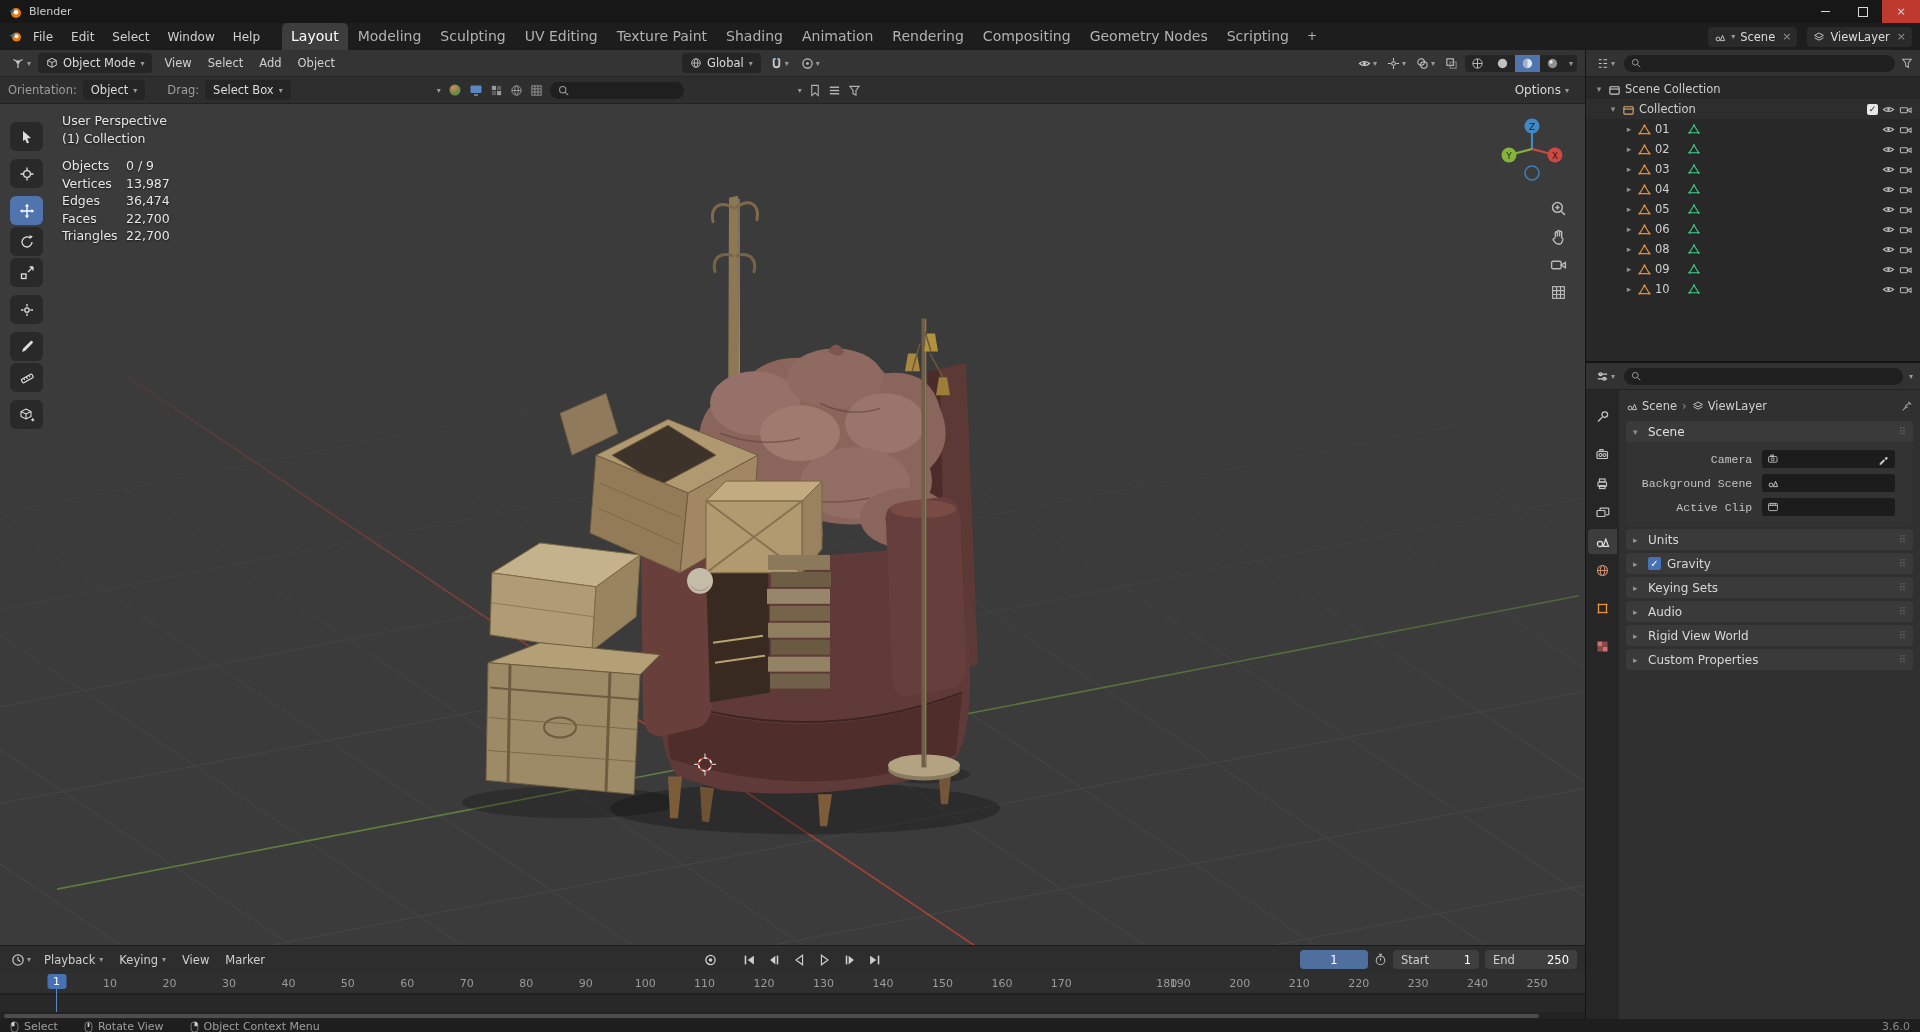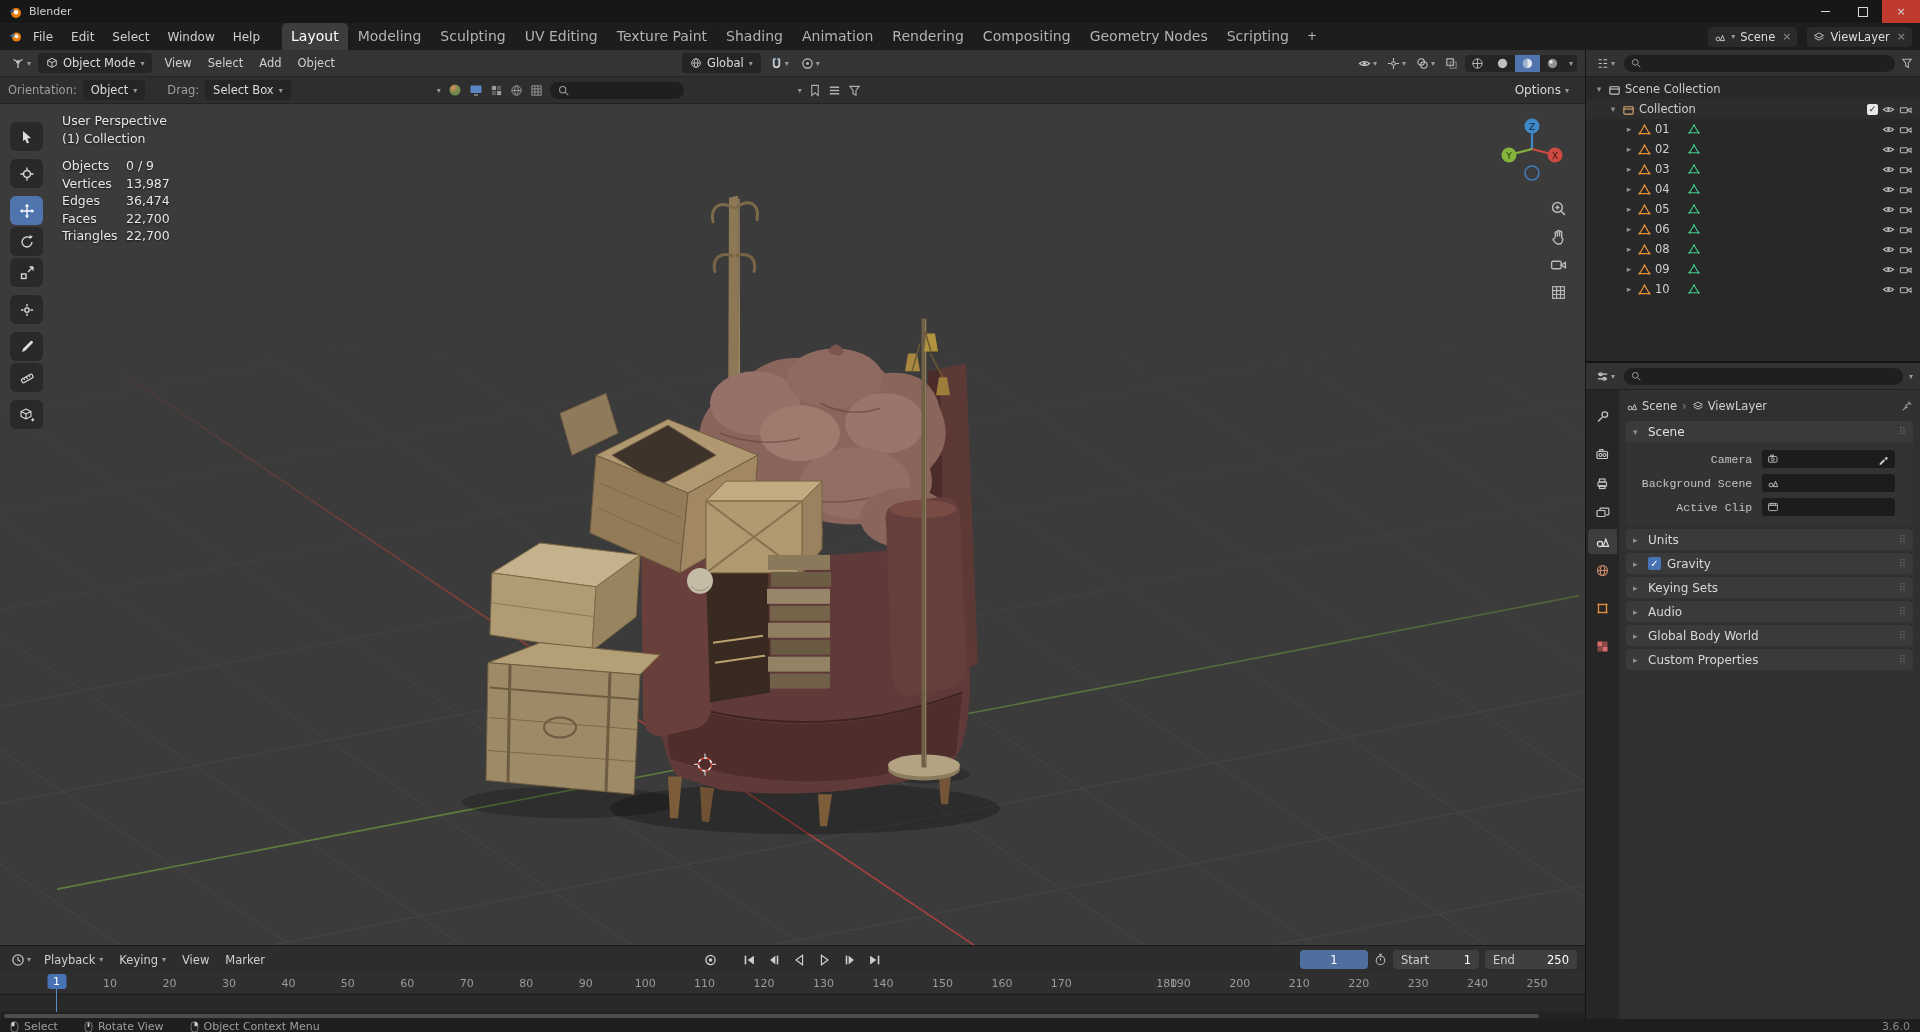--- a/index.html
+++ b/index.html
@@ -1283,21 +1283,21 @@
                 <div class="prop-collapsed">
                   <span class="sec-caret">▸</span>
 
                   <span>Audio</span>
                   <span class="drag-dots">⠿</span>
                 </div>
 
                 <div class="prop-collapsed">
                   <span class="sec-caret">▸</span>
 
-                  <span>Global Body World</span>
+                  <span>Rigid View World</span>
                   <span class="drag-dots">⠿</span>
                 </div>
 
                 <div class="prop-collapsed">
                   <span class="sec-caret">▸</span>
 
                   <span>Custom Properties</span>
                   <span class="drag-dots">⠿</span>
                 </div>
               </div>

